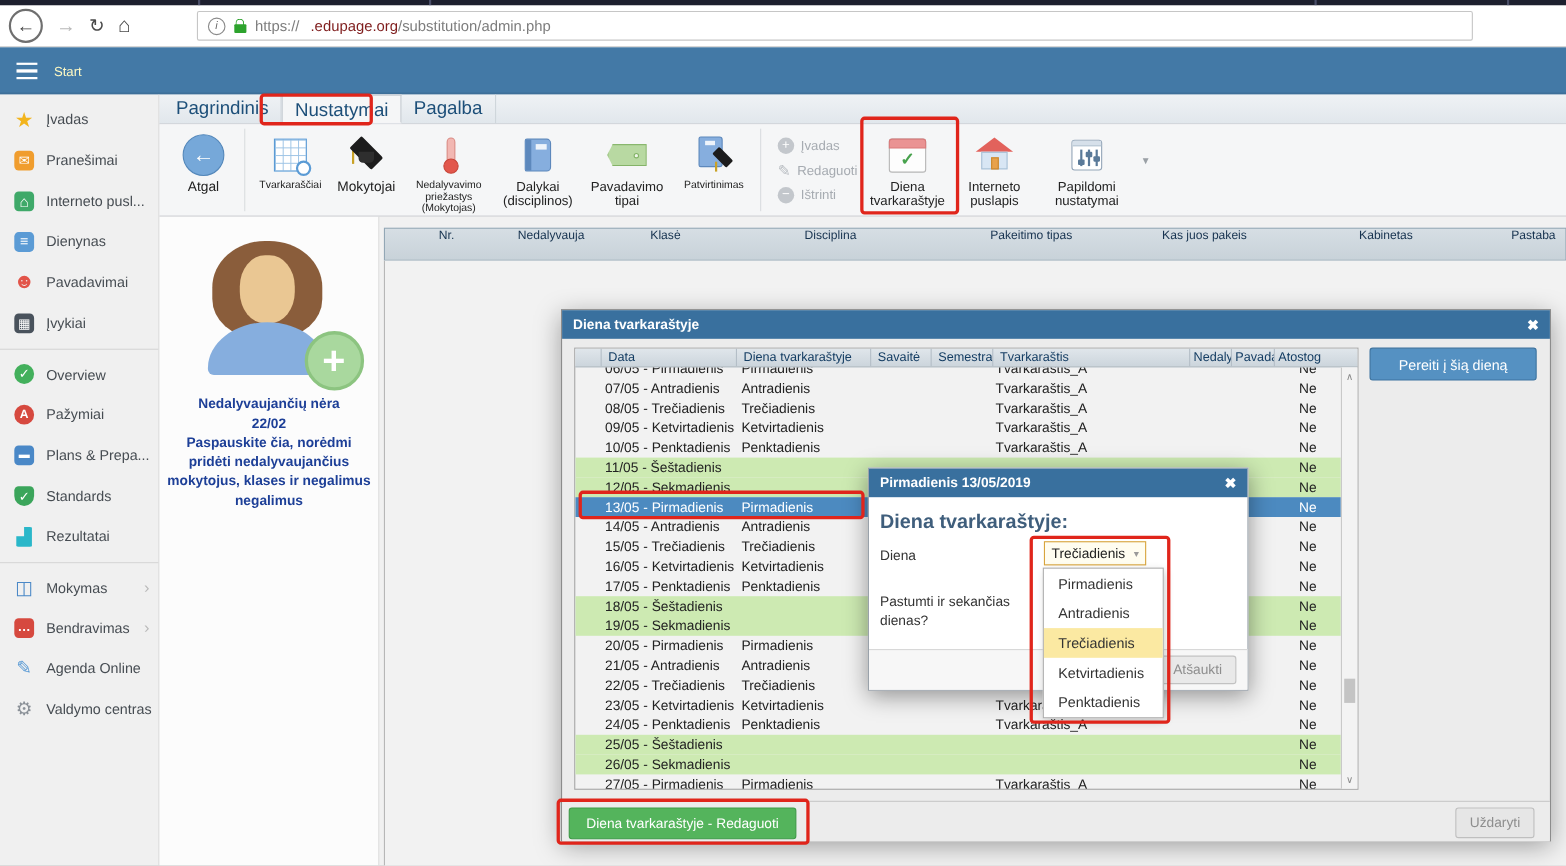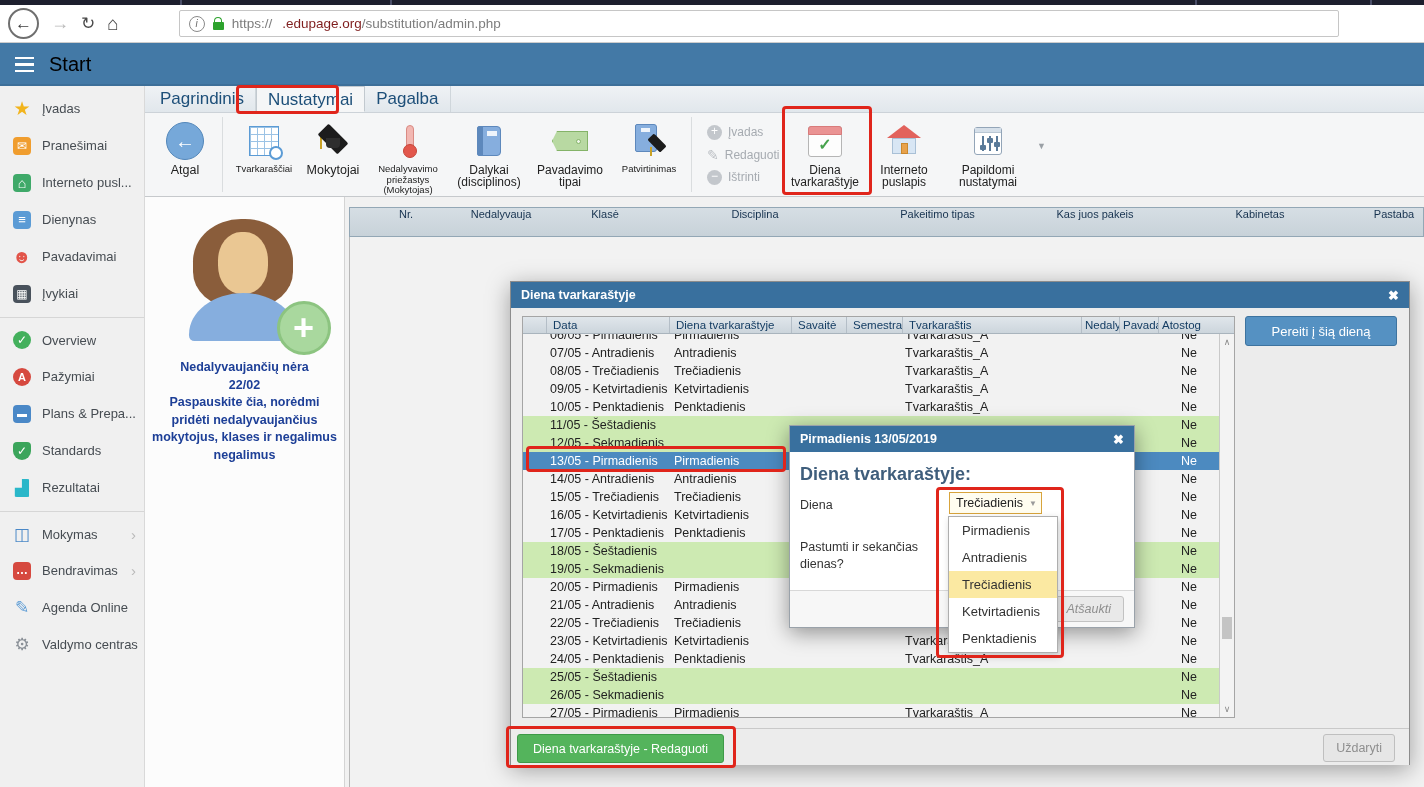--- a/index.html
+++ b/index.html
@@ -19,21 +19,21 @@
   .lock-ic { width:11px; height:8px; background:#2da32d; border-radius:1px; position:relative; margin-top:4px; flex:0 0 auto; }
   .lock-ic:before { content:""; position:absolute; left:1.5px; top:-5px; width:6px; height:5px; border:1.5px solid #2da32d; border-bottom:none; border-radius:4px 4px 0 0; }
   .url-scheme { color:#7d7d7d; }
   .url-host { color:#7f1d1d; margin-left:10px; }
   .url-path { color:#7d7d7d; }
 
   
   .appbar { position:absolute; left:0; top:43px; width:1424px; height:43px; background:#4379a6; display:flex; align-items:center; padding-left:15px; gap:15px; box-shadow:inset 0 -2px 0 rgba(0,0,0,.08); }
   .hamb { display:flex; flex-direction:column; gap:4px; }
   .hamb div { width:19px; height:2.5px; background:#fff; }
-  .appbar-title { color:#000000; font-size:20px; }
+  .appbar-title { color:#fef9c3; font-size:12px; }
 
   
   .sidebar { position:absolute; left:0; top:86px; width:145px; height:701px; background:#f0f0f0; border-right:1px solid #d9d9d9; padding-top:4px; }
   .sbitem { height:37px; display:flex; align-items:center; padding-left:13px; gap:11px; cursor:default; }
   .sbitem.sep { border-top:1px solid #d6d6d6; margin-top:5px; padding-top:4px; height:41px; }
   .sic { width:18px; height:18px; border-radius:4px; display:flex; align-items:center; justify-content:center; font-size:12px; color:#fff; flex:0 0 auto; overflow:hidden; }
   .sblabel { font-size:13px; color:#464c52; white-space:nowrap; }
   .sbarrow { margin-left:auto; margin-right:8px; color:#b9b9b9; font-size:15px; }
 
   
@@ -132,21 +132,21 @@
   .close-btn { position:absolute; right:14px; top:5px; height:28px; padding:0 12px; background:#e6e6e6; border:1px solid #bfbfbf; border-radius:3px; color:#8e8e8e; font-size:12.5px; display:flex; align-items:center; }
 
   
   .daydlg { position:absolute; left:789px; top:425px; width:346px; height:203px; background:#fff; border:1px solid #9aa2aa; box-shadow:0 5px 20px rgba(0,0,0,.4); z-index:20; }
   .daydlg .dlg-title { height:26px; }
   .dd-heading { position:absolute; left:10px; top:38px; font-size:18px; font-weight:bold; color:#3f5e7c; }
   .dd-label { position:absolute; left:10px; top:72px; font-size:12.5px; color:#333; }
   .dd-select { position:absolute; left:159px; top:66px; width:93px; height:22px; background:#fffdf0; border:1px solid #d8a43c; font-size:12.5px; color:#222; display:flex; align-items:center; padding-left:6px; }
   .dd-select .sel-caret { margin-left:auto; margin-right:4px; font-size:8px; color:#9a9a9a; }
   .dd-question { position:absolute; left:10px; top:113px; width:155px; font-size:12.5px; color:#333; line-height:17px; }
-  .dd-footer { position:absolute; left:0; right:0; bottom:0; height:37px; background:#f7f7f7; border-top:1px solid #d8d8d8;font-style:italic; }
+  .dd-footer { position:absolute; left:0; right:0; bottom:0; height:37px; background:#f7f7f7; border-top:1px solid #d8d8d8; }
   .cancel-btn { position:absolute; right:10px; top:5px; height:26px; padding:0 12px; background:#e9e9e9; border:1px solid #c2c2c2; border-radius:3px; color:#8e8e8e; font-size:12.5px; display:flex; align-items:center; }
 
   .dd-list { position:absolute; left:948px; top:516px; width:110px; background:#fff; border:1px solid #aeaeae; box-shadow:2px 3px 8px rgba(0,0,0,.2); z-index:30; }
   .dd-opt { height:27px; line-height:27px; padding-left:13px; font-size:13px; color:#333; white-space:nowrap; }
   .dd-opt.sel { background:#fbe9a2; }
 
   
   .rb { position:absolute; border:3px solid #e0251b; border-radius:4px; z-index:40; pointer-events:none; }
   .rb-tab    { left:236px; top:85px;  width:103px; height:29px; }
   .rb-ribbon { left:782px; top:106px; width:90px;  height:89px; }

